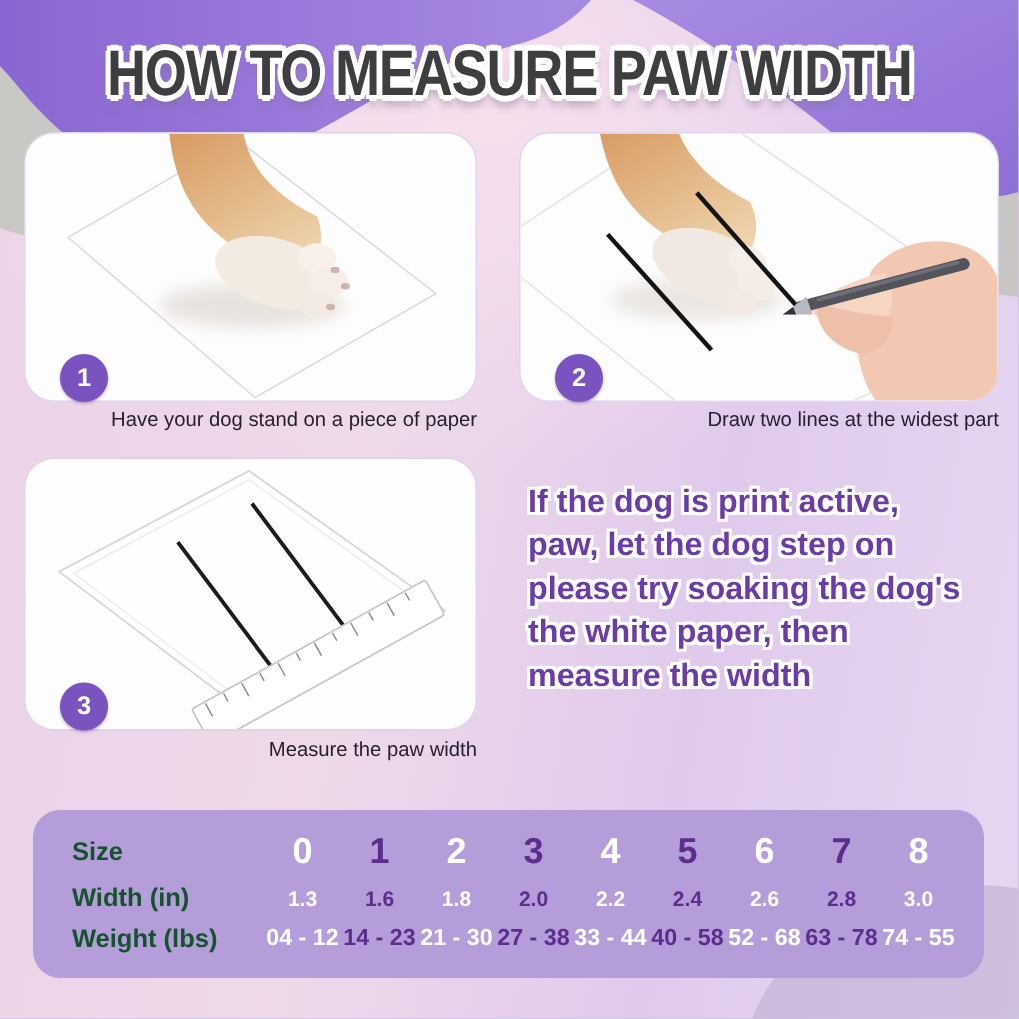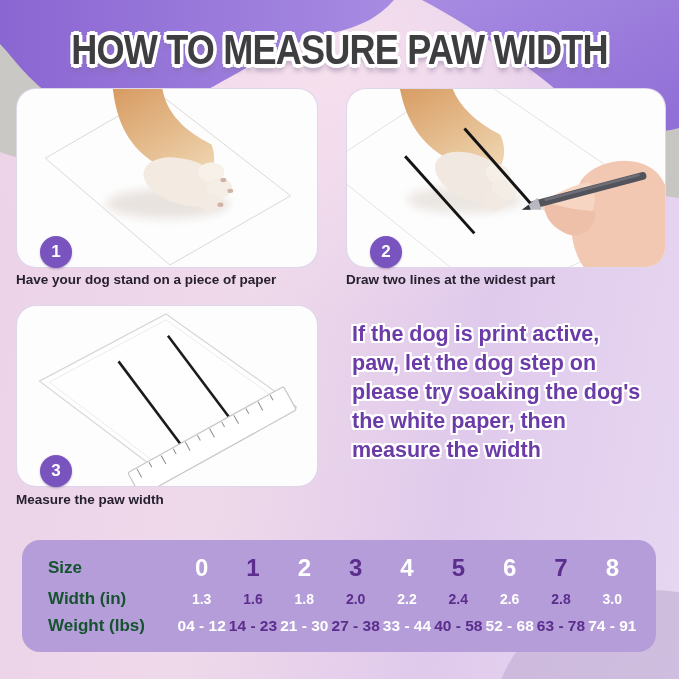--- a/index.html
+++ b/index.html
@@ -33,21 +33,21 @@
 
   .badge{
     position:absolute;width:32px;height:32px;border-radius:50%;
     background:#7a54be;color:#fff;font-weight:bold;font-size:17px;
     display:flex;align-items:center;justify-content:center;
     box-shadow:0 1px 2px rgba(60,30,110,.35);
   }
   .b1{left:40px;top:236px;} .b2{left:370px;top:236px;} .b3{left:40px;top:455px;}
 
   .caption{
-    position:absolute;text-align:left;font-size:13.5px;font-weight:bold;color:#27212f;
+    position:absolute;text-align:right;font-size:13.5px;font-weight:normal;color:#27212f;
   }
   .c1{left:16px;top:272px;width:302px;}
   .c2{left:346px;top:272px;width:320px;}
   .c3{left:16px;top:492px;width:302px;}
 
   .note{
     position:absolute;left:352px;top:320px;width:322px;
     font-size:21.5px;line-height:29px;font-weight:bold;color:#6b3ba8;
     text-shadow:
       -2px -2px 0 #fff,2px -2px 0 #fff,-2px 2px 0 #fff,2px 2px 0 #fff,
@@ -223,16 +223,16 @@
 
     <div class="cell lbl">Weight (lbs)</div>
     <div class="cell wt l">04 - 12</div>
     <div class="cell wt d">14 - 23</div>
     <div class="cell wt l">21 - 30</div>
     <div class="cell wt d">27 - 38</div>
     <div class="cell wt l">33 - 44</div>
     <div class="cell wt d">40 - 58</div>
     <div class="cell wt l">52 - 68</div>
     <div class="cell wt d">63 - 78</div>
-    <div class="cell wt l">74 - 91</div>
+    <div class="cell wt l">74 - 55</div>
   </div>
 
 </div>
 
 </body></html>

